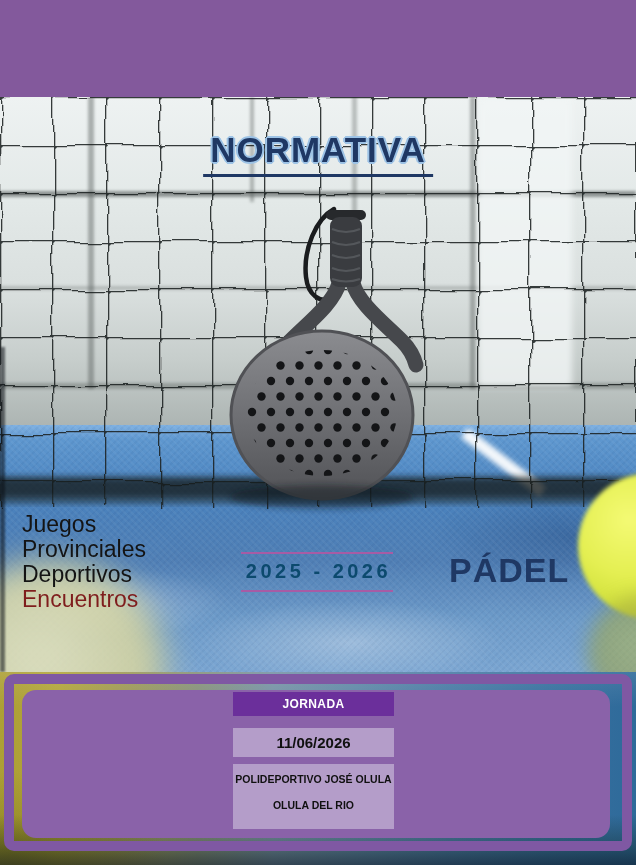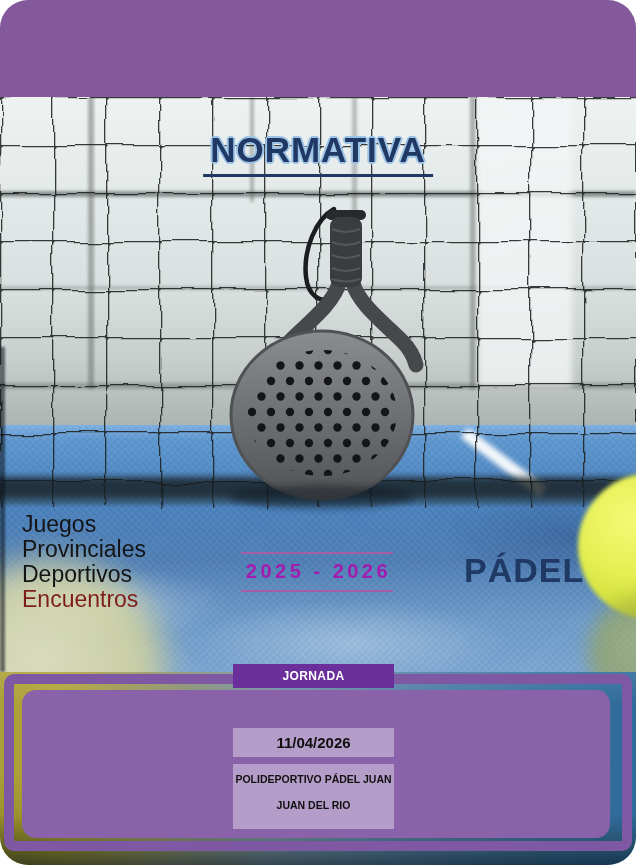--- a/index.html
+++ b/index.html
@@ -1,18 +1,18 @@
 <!DOCTYPE html>
 <html><head>
 <meta charset="utf-8">
 <style>
   html,body{margin:0;padding:0;background:#ffffff;}
   .page{
     position:relative;width:636px;height:865px;overflow:hidden;
-    font-family:"Liberation Sans",sans-serif;background:#fff;border-radius:28px;
+    font-family:"Liberation Sans",sans-serif;background:#fff;
   }
   
   .top-band{position:absolute;left:0;top:0;width:636px;height:97px;background:#83599C;}
 
   
   .photo{position:absolute;left:0;top:97px;width:636px;height:575px;overflow:hidden;
     background:linear-gradient(180deg,#eef2f2 0%,#e3e9e8 18%,#d9dfde 34%,#c6cdcb 46%,#adb5b3 57%,#9fa8a6 57.5%,#9fa8a6 100%);}
   .photo .mullion{position:absolute;left:0;width:636px;filter:blur(1.5px);}
   .m1{top:94px;height:6px;background:#565c5b;opacity:.6;}
   .m2{top:189px;height:4px;background:#878d8b;opacity:.45;}
@@ -50,33 +50,33 @@
     font-size:35px;font-weight:bold;letter-spacing:1px;color:#1F3864;
     padding:0 7px 4px 7px;border-bottom:3px solid #1F3864;white-space:nowrap;
     text-shadow:-2px 0 0 #9DC3E6,2px 0 0 #9DC3E6,0 -2px 0 #9DC3E6,0 2px 0 #9DC3E6,
       -1px -1px 0 #9DC3E6,1px -1px 0 #9DC3E6,-1px 1px 0 #9DC3E6,1px 1px 0 #9DC3E6;}
 
   
   .org-block{position:absolute;left:22px;top:512px;font-size:23px;line-height:25px;color:#141414;}
   .org-block .hl{color:#7f1d1d;}
   .season-block{position:absolute;left:235px;top:552px;width:164px;text-align:center;}
   .season-rule{height:0;border-top:2px solid #A75CA5;margin:0 6px;}
-  .season-text{font-size:20px;font-weight:bold;letter-spacing:3.5px;color:#a21caf;padding:6px 0 7px 3px;white-space:nowrap;}
-  .sport{position:absolute;left:464px;top:551px;font-size:34px;font-weight:bold;letter-spacing:1px;color:#1F3864;}
+  .season-text{font-size:20px;font-weight:bold;letter-spacing:3.5px;color:#0c4a6e;padding:6px 0 7px 3px;white-space:nowrap;}
+  .sport{position:absolute;left:449px;top:551px;font-size:34px;font-weight:bold;letter-spacing:1px;color:#1F3864;}
 
   
   .bottom-photo{position:absolute;left:0;top:672px;width:636px;height:193px;
     background:
       linear-gradient(180deg, rgba(255,255,255,.10) 0%, transparent 18%, transparent 74%, rgba(15,30,20,.35) 90%, rgba(8,18,28,.6) 100%),
       radial-gradient(ellipse 220px 120px at 2% 95%, rgba(80,80,5,.35), transparent 70%),
       linear-gradient(90deg,#ac9f35 0%,#b3a63c 9%,#a09a55 19%,#87927b 31%,#7793a6 43%,#6189a8 56%,#4a7ba5 71%,#39719f 86%,#2e6a9a 100%);}
   .outer-frame{position:absolute;left:4px;top:674px;width:628px;height:177px;box-sizing:border-box;
     border:10px solid #7F58A3;border-radius:10px;}
   .inner-panel{position:absolute;left:22px;top:690px;width:588px;height:148px;background:#8A62A9;border-radius:14px;}
-  .jornada-box{position:absolute;left:233px;top:664px;width:161px;height:24px;background:#6B2F9B;
+  .jornada-box{position:absolute;left:233px;top:692px;width:161px;height:24px;background:#6B2F9B;
     color:#ffffff;font-size:12px;font-weight:bold;letter-spacing:.4px;line-height:24px;text-align:center;}
   .date-box{position:absolute;left:233px;top:728px;width:161px;height:29px;background:#B49DC9;
     color:#101010;font-size:15px;font-weight:bold;line-height:29px;text-align:center;}
   .venue-box{position:absolute;left:233px;top:764px;width:161px;height:65px;background:#B49DC9;
     color:#101010;font-size:10.5px;font-weight:bold;text-align:center;box-sizing:border-box;padding-top:8px;line-height:15px;}
   .venue-city{margin-top:11px;}
 </style>
 </head>
 <body>
 
@@ -164,19 +164,19 @@
     <div class="season-rule"></div>
   </div>
 
   <div class="sport">PÁDEL</div>
 
   <div class="bottom-photo"></div>
   <div class="outer-frame"></div>
   <div class="inner-panel"></div>
 
   <div class="jornada-box">JORNADA</div>
-  <div class="date-box">11/04/2026</div>
+  <div class="date-box">11/06/2026</div>
   <div class="venue-box">
-    <div>POLIDEPORTIVO PÁDEL JUAN</div>
-    <div class="venue-city">JUAN DEL RIO</div>
+    <div>POLIDEPORTIVO JOSÉ OLULA</div>
+    <div class="venue-city">OLULA DEL RIO</div>
   </div>
 
 </div>
 
 </body></html>

